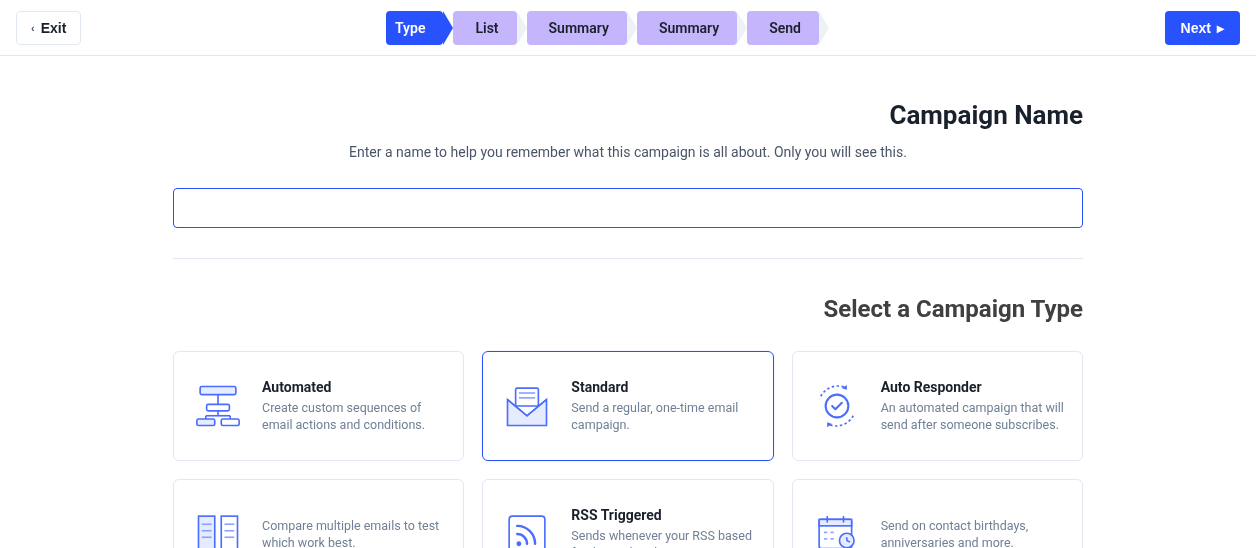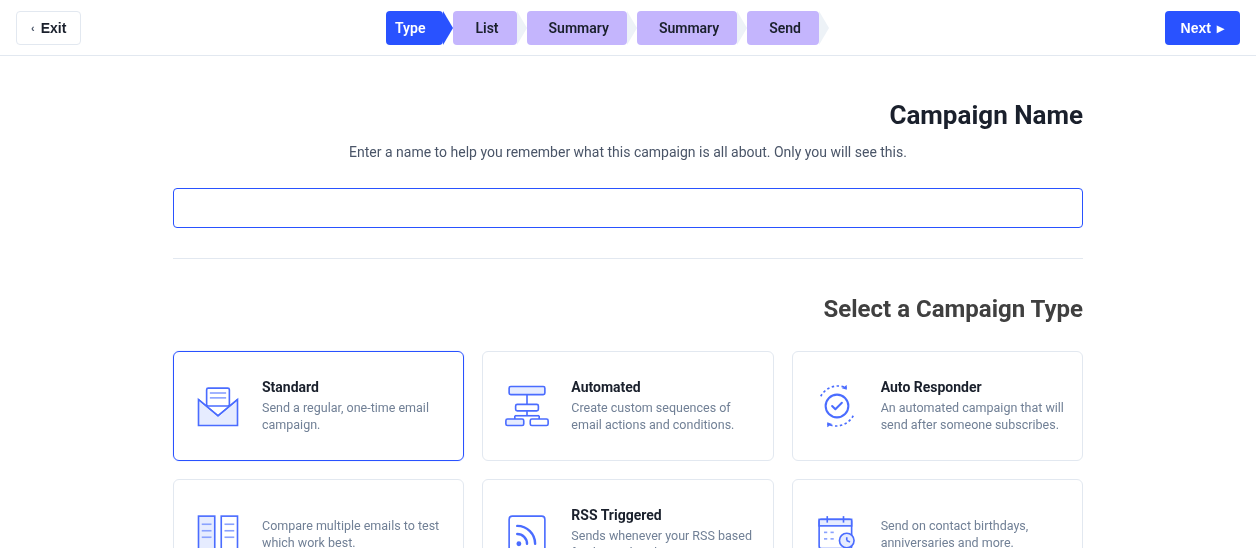--- a/index.html
+++ b/index.html
@@ -206,53 +206,53 @@
   <p class="subtitle">Enter a name to help you remember what this campaign is all about. Only you will see this.</p>
 
   <input class="name-input" type="text" value="" style="">
 
   <div class="divider"></div>
 
   <h2 class="section-title">Select a Campaign Type</h2>
 
   <div class="card-grid">
 
-    <div class="card selected">
-      <div class="card-icon">
-        <svg width="52" height="52" viewBox="0 0 64 64" fill="none">
-          <path d="M8 24 L32 44 L56 24 L56 56 L8 56 Z" fill="#e6ecff" stroke="#4a6cff" stroke-width="2"></path>
-          <rect x="18" y="10" width="28" height="22" rx="2" fill="#fff" stroke="#4a6cff" stroke-width="2"></rect>
-          <line x1="22" y1="16" x2="42" y2="16" stroke="#8aa2ff" stroke-width="2"></line>
-          <line x1="22" y1="22" x2="42" y2="22" stroke="#8aa2ff" stroke-width="2"></line>
-          <path d="M8 24 L32 44 L56 24" fill="none" stroke="#4a6cff" stroke-width="2"></path>
-        </svg>
-      </div>
-      <div class="card-text">
-        <div class="ct-title">Standard</div>
-        <div class="ct-desc">Send a regular, one-time email campaign.</div>
-      </div>
-    </div>
-
     <div class="card">
       <div class="card-icon">
         <svg width="52" height="52" viewBox="0 0 64 64" fill="none">
           <rect x="10" y="8" width="44" height="10" rx="2" fill="#e6ecff" stroke="#4a6cff" stroke-width="2"></rect>
           <rect x="18" y="30" width="28" height="8" rx="2" fill="#fff" stroke="#4a6cff" stroke-width="2"></rect>
           <rect x="6" y="48" width="22" height="8" rx="2" fill="#e6ecff" stroke="#4a6cff" stroke-width="2"></rect>
           <rect x="36" y="48" width="22" height="8" rx="2" fill="#fff" stroke="#4a6cff" stroke-width="2"></rect>
           <line x1="32" y1="18" x2="32" y2="30" stroke="#4a6cff" stroke-width="2"></line>
           <line x1="32" y1="38" x2="32" y2="44" stroke="#4a6cff" stroke-width="2"></line>
           <line x1="17" y1="44" x2="47" y2="44" stroke="#4a6cff" stroke-width="2"></line>
           <line x1="17" y1="44" x2="17" y2="48" stroke="#4a6cff" stroke-width="2"></line>
           <line x1="47" y1="44" x2="47" y2="48" stroke="#4a6cff" stroke-width="2"></line>
         </svg>
       </div>
       <div class="card-text">
         <div class="ct-title">Automated</div>
         <div class="ct-desc">Create custom sequences of email actions and conditions.</div>
+      </div>
+    </div>
+
+    <div class="card selected">
+      <div class="card-icon">
+        <svg width="52" height="52" viewBox="0 0 64 64" fill="none">
+          <path d="M8 24 L32 44 L56 24 L56 56 L8 56 Z" fill="#e6ecff" stroke="#4a6cff" stroke-width="2"></path>
+          <rect x="18" y="10" width="28" height="22" rx="2" fill="#fff" stroke="#4a6cff" stroke-width="2"></rect>
+          <line x1="22" y1="16" x2="42" y2="16" stroke="#8aa2ff" stroke-width="2"></line>
+          <line x1="22" y1="22" x2="42" y2="22" stroke="#8aa2ff" stroke-width="2"></line>
+          <path d="M8 24 L32 44 L56 24" fill="none" stroke="#4a6cff" stroke-width="2"></path>
+        </svg>
+      </div>
+      <div class="card-text">
+        <div class="ct-title">Standard</div>
+        <div class="ct-desc">Send a regular, one-time email campaign.</div>
       </div>
     </div>
 
     <div class="card">
       <div class="card-icon">
         <svg width="52" height="52" viewBox="0 0 64 64" fill="none">
           <circle cx="32" cy="32" r="14" fill="none" stroke="#4a6cff" stroke-width="2.5"></circle>
           <path d="M26 32 L30 36 L38 28" fill="none" stroke="#4a6cff" stroke-width="2.5" stroke-linecap="round" stroke-linejoin="round"></path>
           <path d="M12 20 A24 24 0 0 1 44 10" fill="none" stroke="#4a6cff" stroke-width="2" stroke-dasharray="3 3"></path>
           <path d="M52 44 A24 24 0 0 1 20 54" fill="none" stroke="#4a6cff" stroke-width="2" stroke-dasharray="3 3"></path>

